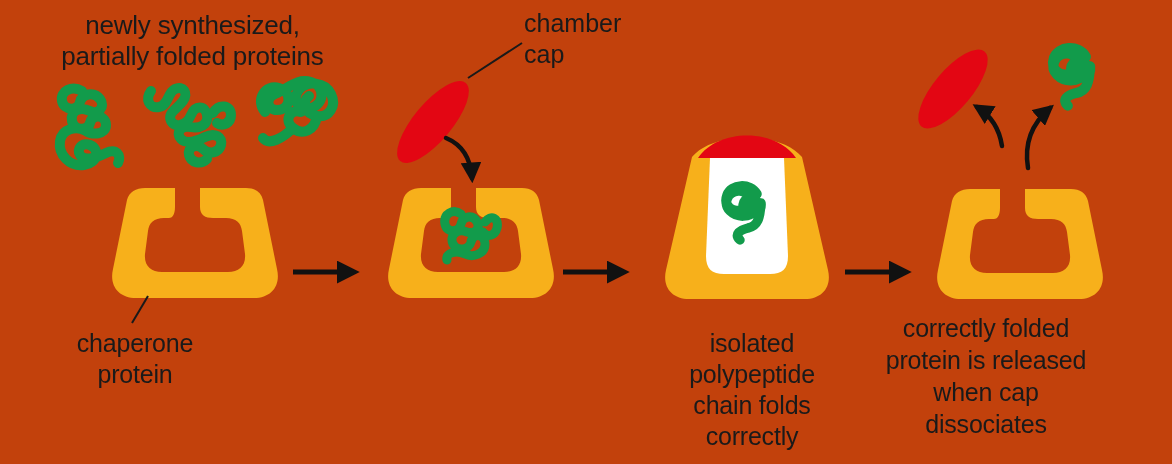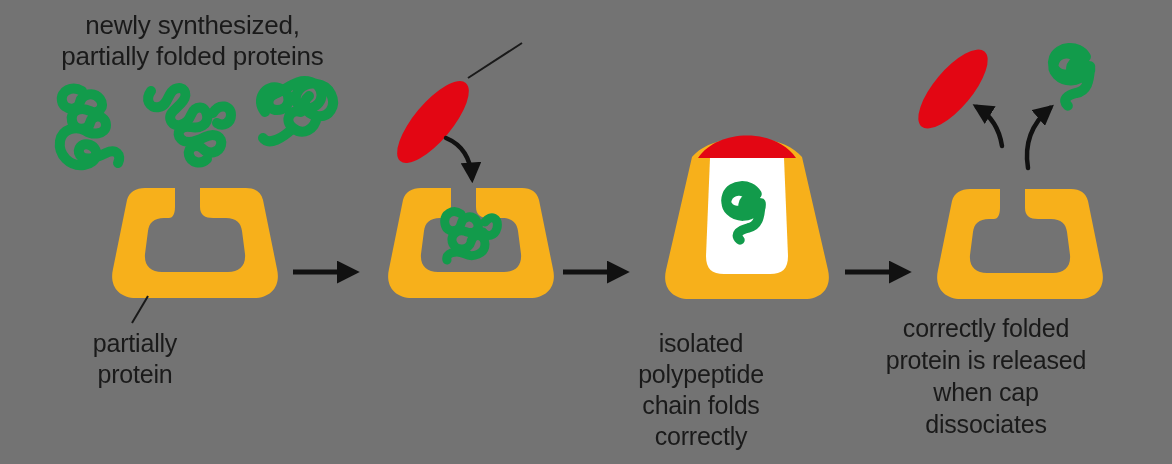--- a/index.html
+++ b/index.html
@@ -1,19 +1,19 @@
 <!DOCTYPE html>
 <html><head>
 <meta charset="utf-8">
 <style>
   html,body{margin:0;padding:0;background:#ffffff;}
   .canvas{
     position:relative;
     width:1172px;height:464px;
-    background:#737373;
+    background:#c2410c;
     overflow:hidden;
     font-family:"Liberation Sans","DejaVu Sans",sans-serif;
     color:#1a1a1a;
   }
   .abs{position:absolute;}
   .lbl{
     position:absolute;
     font-size:25px;
     line-height:31px;
     text-align:center;
@@ -70,54 +70,56 @@
   </svg>
 
   <svg class="abs" style="left:112px;top:187px;" width="166" height="112" viewBox="0 0 166 112">
     <use href="#chamber" fill="#F7B01B"></use>
   </svg>
 
   <svg class="abs" style="left:120px;top:292px;" width="40" height="36" viewBox="0 0 40 36">
     <line x1="28" y1="4" x2="12" y2="31" stroke="#1a1a1a" stroke-width="2"></line>
   </svg>
 
-  <div class="lbl" style="left:40px;top:328px;width:190px;">partially
+  <div class="lbl" style="left:40px;top:328px;width:190px;">chaperone
 protein</div>
 
   <svg class="abs" style="left:290px;top:258px;" width="88" height="28" viewBox="0 0 88 28">
     <line x1="3" y1="14" x2="64" y2="14" stroke="#111111" stroke-width="5" marker-end="url(#ah)"></line>
   </svg>
 
   <svg class="abs" style="left:380px;top:30px;" width="180" height="160" viewBox="0 0 180 160">
     <g transform="rotate(40 53 92)">
       <ellipse cx="53" cy="92" rx="19" ry="51" fill="#E30613"></ellipse>
     </g>
     <line x1="88" y1="48" x2="142" y2="13" stroke="#1a1a1a" stroke-width="2"></line>
     <path d="M 66 108 Q 90 118 92 148" fill="none" stroke="#111111" stroke-width="4.5" stroke-linecap="round" marker-end="url(#ah)"></path>
   </svg>
 
+  <div class="caplbl" style="left:524px;top:8px;width:160px;">chamber
+cap</div>
 
   <svg class="abs" style="left:388px;top:187px;" width="166" height="112" viewBox="0 0 166 112">
     <use href="#chamber" fill="#F7B01B"></use>
     <path transform="translate(47,21)" fill="none" stroke="#129B4B" stroke-width="9" stroke-linecap="round" stroke-linejoin="round" d="M 26 6 C 18 0 8 6 10 16 C 12 26 24 24 26 16 C 28 8 38 6 42 14 C 46 22 38 26 32 24 C 22 20 14 28 18 36 C 22 44 34 42 36 34 C 38 24 50 26 50 36 C 50 46 38 50 30 46 C 20 41 10 46 12 52 M 50 14 C 56 6 64 10 62 20 C 60 28 52 30 48 24"></path>
   </svg>
 
 
   <svg class="abs" style="left:560px;top:258px;" width="88" height="28" viewBox="0 0 88 28">
     <line x1="3" y1="14" x2="64" y2="14" stroke="#111111" stroke-width="5" marker-end="url(#ah)"></line>
   </svg>
 
   <svg class="abs" style="left:662px;top:130px;" width="170" height="172" viewBox="0 0 170 172">
     <path d="M 30 27 C 52 1 118 1 140 27 L 166 140 C 170 157 160 169 143 169 L 27 169 C 10 169 0 157 4 140 Z" fill="#F7B01B"></path>
     <path d="M 36 28 C 56 -2 114 -2 134 28 Z" fill="#E30613"></path>
     <path d="M 48 28 L 122 28 L 126 126 C 126 139 120 144 108 144 L 62 144 C 50 144 44 139 44 126 Z" fill="#ffffff"></path>
     <use href="#knot" transform="translate(52,52)" stroke="#129B4B" stroke-width="9.5"></use>
   </svg>
 
-  <div class="lbl" style="left:601px;top:328px;width:200px;">isolated
+  <div class="lbl" style="left:652px;top:328px;width:200px;">isolated
 polypeptide
 chain folds
 correctly</div>
 
   <svg class="abs" style="left:842px;top:258px;" width="88" height="28" viewBox="0 0 88 28">
     <line x1="3" y1="14" x2="64" y2="14" stroke="#111111" stroke-width="5" marker-end="url(#ah)"></line>
   </svg>
 
   <svg class="abs" style="left:915px;top:40px;" width="80" height="100" viewBox="0 0 80 100">
     <g transform="rotate(40 38 49)">

